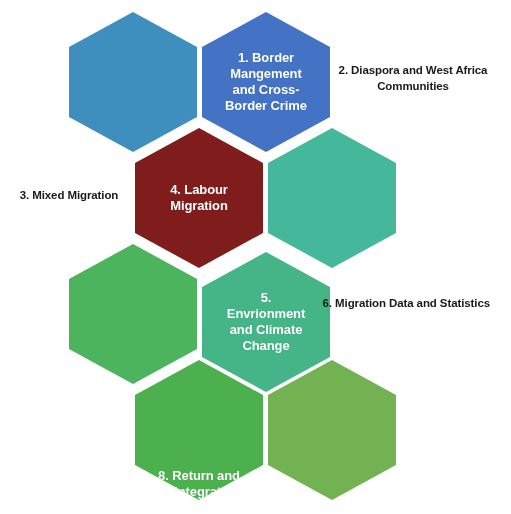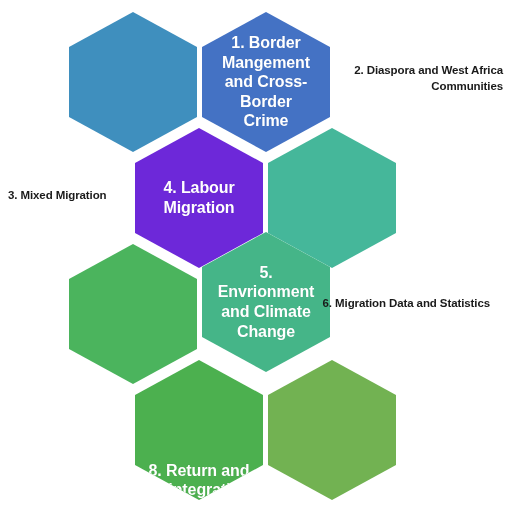--- a/index.html
+++ b/index.html
@@ -24,53 +24,53 @@
     clip-path: polygon(50% 0%, 100% 25%, 100% 75%, 50% 100%, 0% 75%, 0% 25%);
     display: flex;
     align-items: center;
     justify-content: center;
     box-sizing: border-box;
     padding: 0 18px;
   }
   .hex-label {
     color: #ffffff;
     font-weight: bold;
-    font-size: 16px;
+    font-size: 13px;
     line-height: 1.22;
     text-align: center;
     letter-spacing: -0.1px;
     text-shadow: 0 0 1px rgba(0,0,0,0.12);
   }
   .outside-label {
     position: absolute;
     color: #1a1a1a;
     font-weight: bold;
     font-size: 11.5px;
     line-height: 1.42;
     letter-spacing: -0.1px;
   }
-  .align-right { text-align: left; }
-  .align-left  { text-align: right; }
+  .align-right { text-align: center; }
+  .align-left  { text-align: center; }
   .align-center{ text-align: right; }
 </style>
 </head>
 <body>
 
 <div id="canvas">
 
 <div class="hex" style="left: 69px; top: 12px; background: rgb(63, 143, 190);"></div>
     <div class="hex" style="left: 202px; top: 12px; background: rgb(68, 114, 196);">
       <span class="hex-label">1. Border Mangement and Cross-Border Crime</span>
     </div>
-    <div class="hex" style="left: 135px; top: 128px; background: #6d28d9;">
+    <div class="hex" style="left: 135px; top: 128px; background: #7f1d1d;">
       <span class="hex-label">4. Labour Migration</span>
     </div>
     <div class="hex" style="left: 268px; top: 128px; background: rgb(69, 183, 154);"></div>
     <div class="hex" style="left: 69px; top: 244px; background: rgb(75, 180, 93);"></div>
-    <div class="hex" style="left: 202px; top: 232px; background: rgb(69, 181, 136);">
+    <div class="hex" style="left: 202px; top: 252px; background: rgb(69, 181, 136);">
       <span class="hex-label">5. Envrionment and Climate Change</span>
     </div>
     <div class="hex" style="left: 135px; top: 360px; background: rgb(76, 176, 79); align-items: flex-end;">
       <span class="hex-label">8. Return and Reintegration</span>
     </div>
     <div class="hex" style="left: 268px; top: 360px; background: rgb(114, 178, 82);"></div>
     <div class="outside-label align-left" style="left: 323px; top: 62px; width: 180px;">2. Diaspora and West Africa Communities</div>
     <div class="outside-label align-right" style="left: 8px; top: 187px; width: 122px;">3. Mixed Migration</div>
     <div class="outside-label align-center" style="left: 322px; top: 295px; width: 168px;">6. Migration Data and Statistics</div>
   </div>

